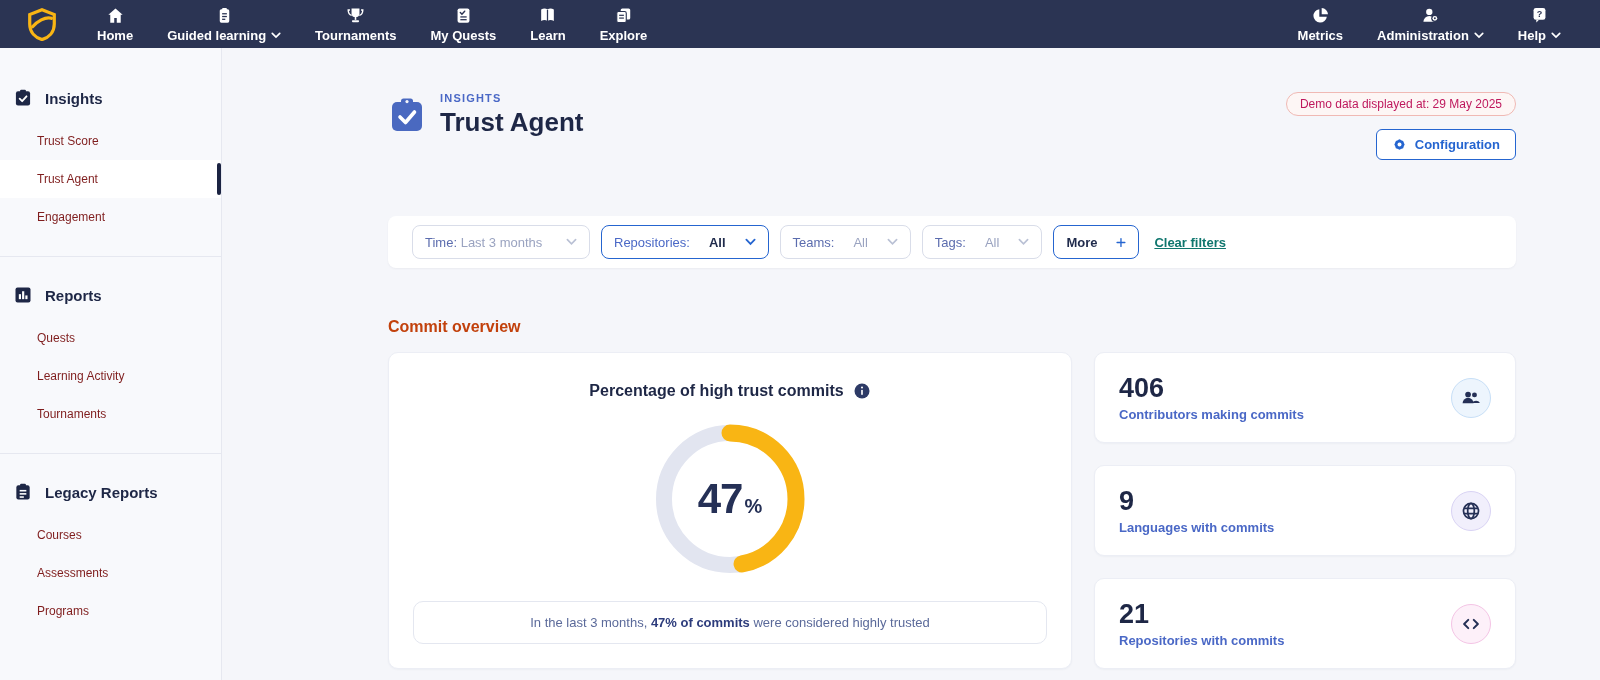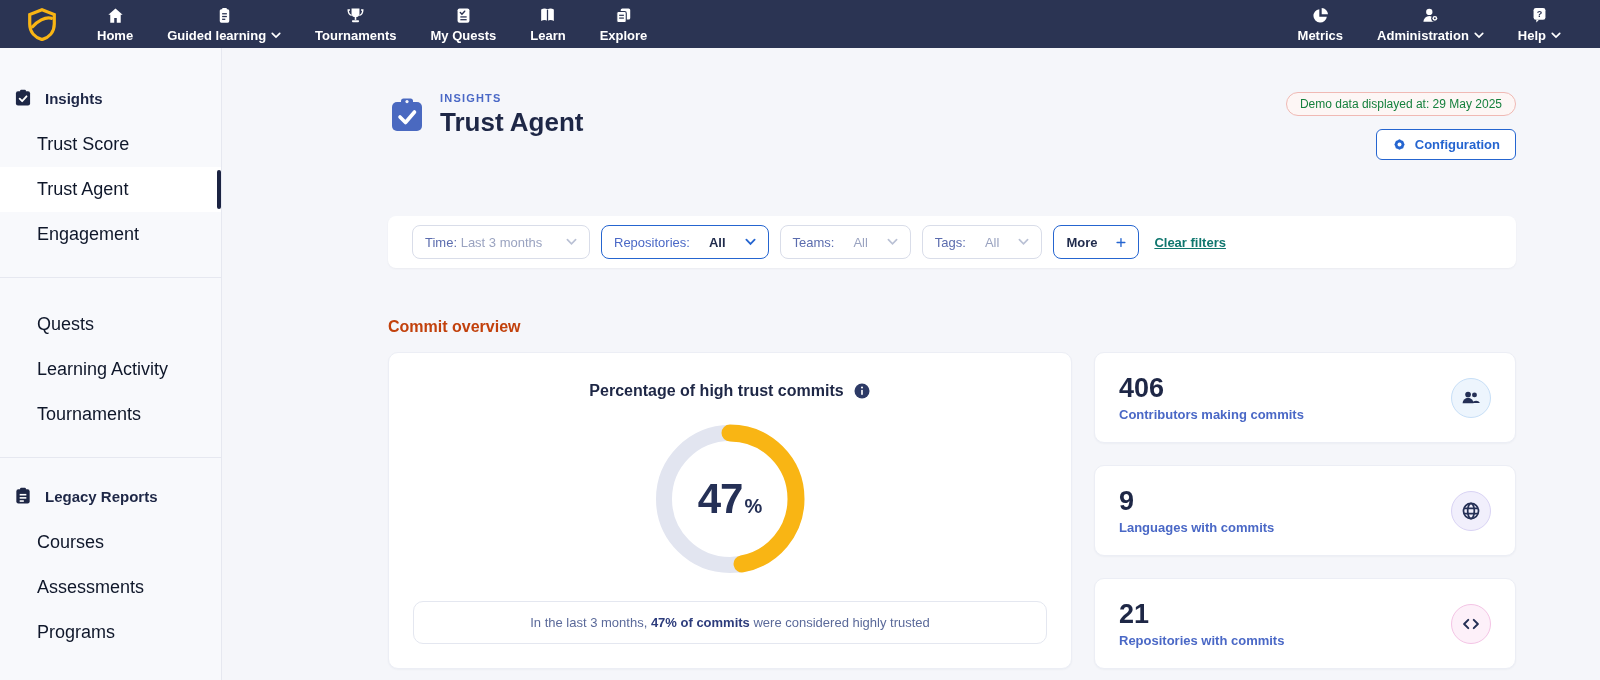--- a/index.html
+++ b/index.html
@@ -9,34 +9,34 @@
   .navbar { position:absolute; left:0; top:0; width:1600px; height:48px; background:#2b3453; display:flex; align-items:center; padding:0 22px; }
   .logo { width:40px; height:40px; margin-right:18px; display:flex; align-items:center; justify-content:center; cursor:pointer; }
   .nav-item { display:flex; flex-direction:column; align-items:center; justify-content:center; gap:3px; color:#fff; font-size:13px; font-weight:600; padding:0 17px; height:48px; cursor:pointer; }
   .nav-label-row { display:flex; align-items:center; gap:5px; white-space:nowrap; }
   .nav-right { margin-left:auto; display:flex; }
   .nav-chev { display:inline-flex; }
 
   
   .sidebar { position:absolute; left:0; top:48px; width:222px; height:632px; background:#f8f9fc; border-right:1px solid #e6e8f0; padding-top:36px; }
   .side-section-header { display:flex; align-items:center; gap:12px; padding:4px 14px 14px 13px; font-size:15px; font-weight:700; color:#1e2746; }
-  .side-item { padding:12px 12px 12px 37px; font-size:18px; color:#0f172a; position:relative; cursor:pointer; }
+  .side-item { padding:12px 12px 12px 37px; font-size:12px; color:#7f1d1d; position:relative; cursor:pointer; }
   .side-item.active { background:#ffffff; }
   .side-item.active::after { content:""; position:absolute; right:0; top:3px; bottom:3px; width:4px; background:#1b2342; border-radius:3px; }
   .side-divider { border-top:1px solid #e6e8f0; margin:20px 0 24px; }
 
   
   .main { position:absolute; left:222px; top:48px; width:1378px; height:632px; background:#f5f6fa; padding:44px 84px 0 166px; }
 
   .page-header { display:flex; justify-content:space-between; align-items:flex-start; }
   .ph-left { display:flex; gap:14px; align-items:center; }
   .eyebrow { font-size:11px; letter-spacing:1.2px; color:#4a68c6; font-weight:700; }
   .page-title { font-size:26px; font-weight:800; color:#1e2746; margin-top:3px; }
   .ph-right { display:flex; flex-direction:column; align-items:flex-end; gap:13px; }
-  .demo-badge { border:1px solid #f0b9b4; background:#fdf6f5; color:#15803d; font-size:12px; padding:4px 13px; border-radius:12px; white-space:nowrap; }
+  .demo-badge { border:1px solid #f0b9b4; background:#fdf6f5; color:#be185d; font-size:12px; padding:4px 13px; border-radius:12px; white-space:nowrap; }
   .config-btn { display:flex; gap:8px; align-items:center; border:1px solid #2565d0; background:#fff; color:#2565d0; font-weight:700; font-size:13px; padding:7px 15px; border-radius:6px; cursor:pointer; }
 
   
   .filter-card { margin-top:56px; background:#fff; border-radius:8px; height:52px; padding:0 24px; display:flex; align-items:center; gap:11px; box-shadow:0 1px 2px rgba(30,39,70,.05); }
   .chip { display:flex; align-items:center; gap:19px; border:1px solid #d9dde9; border-radius:8px; height:34px; padding:0 12px; font-size:13px; background:#fff; cursor:pointer; white-space:nowrap; }
   .chip .lbl { color:#5b6cae; }
   .chip .val { color:#9aa3c0; }
   .chip-time { width:178px; justify-content:space-between; }
   .chip-active { border-color:#2565d0; }
   .chip-active .lbl { color:#4a68c6; }
@@ -200,20 +200,29 @@
       <path d="M8 12.8l3 3 5.2-5.8" fill="none" stroke="#fff" stroke-width="2.2" stroke-linecap="round" stroke-linejoin="round"></path>
     </svg>
     <span>Insights</span>
   </div>
   <div class="side-item"><span>Trust Score</span></div>
   <div class="side-item active"><span>Trust Agent</span></div>
   <div class="side-item"><span>Engagement</span></div>
 
   <div class="side-divider"></div>
 
+  <div class="side-section-header">
+    <svg width="20" height="20" viewBox="0 0 24 24">
+      <rect x="3" y="3" width="18" height="18" rx="2.5" fill="#1e2746"></rect>
+      <rect x="7" y="11" width="2.6" height="6" fill="#fff"></rect>
+        <rect x="10.9" y="7.5" width="2.6" height="9.5" fill="#fff"></rect>
+        <rect x="14.8" y="12.5" width="2.6" height="4.5" fill="#fff"></rect>
+    </svg>
+    <span>Reports</span>
+  </div>
   <div class="side-item"><span>Quests</span></div>
   <div class="side-item"><span>Learning Activity</span></div>
   <div class="side-item"><span>Tournaments</span></div>
 
   <div class="side-divider"></div>
 
   <div class="side-section-header">
     <svg width="20" height="20" viewBox="0 0 24 24">
       <rect x="4" y="4" width="16" height="17" rx="2.5" fill="#1e2746"></rect>
         <rect x="8.5" y="2" width="7" height="4.5" rx="1.4" fill="#1e2746"></rect>

